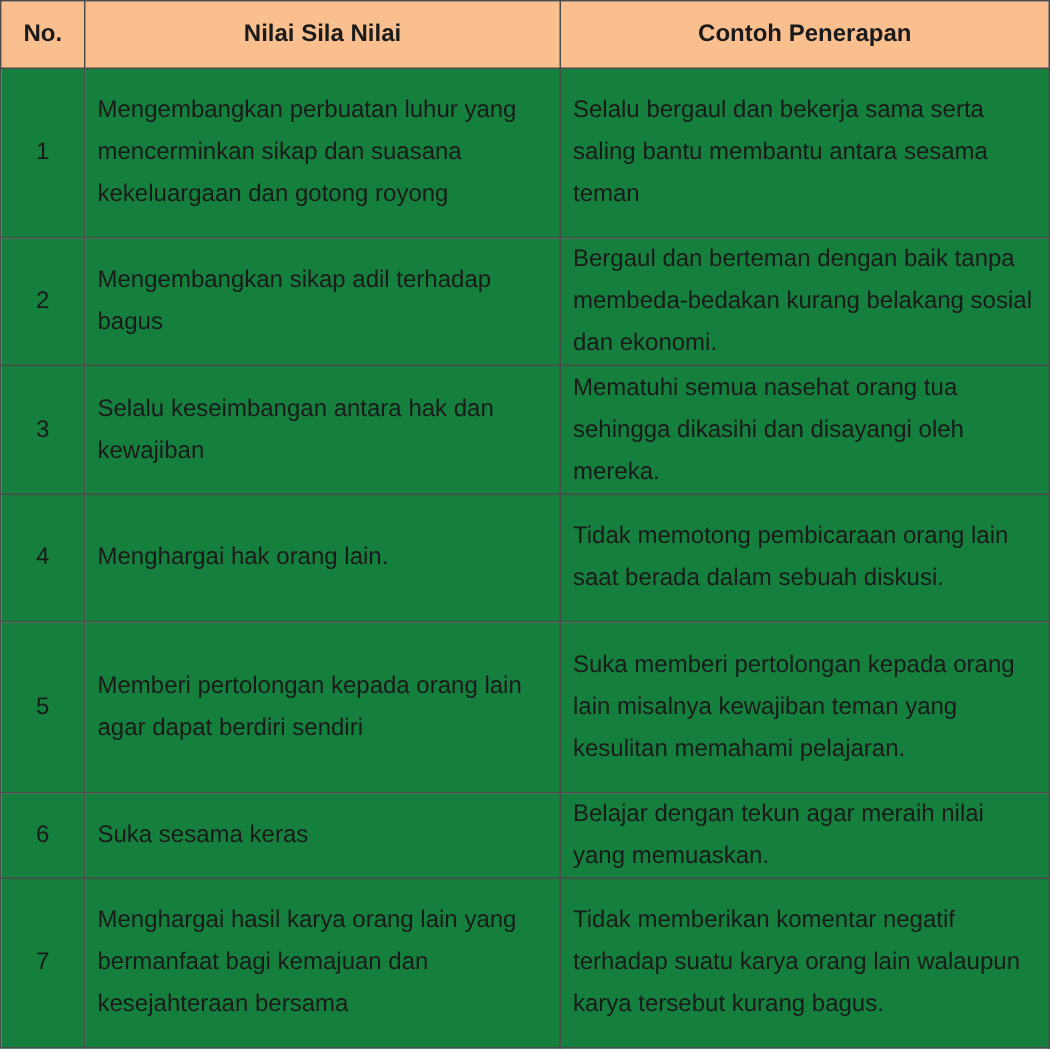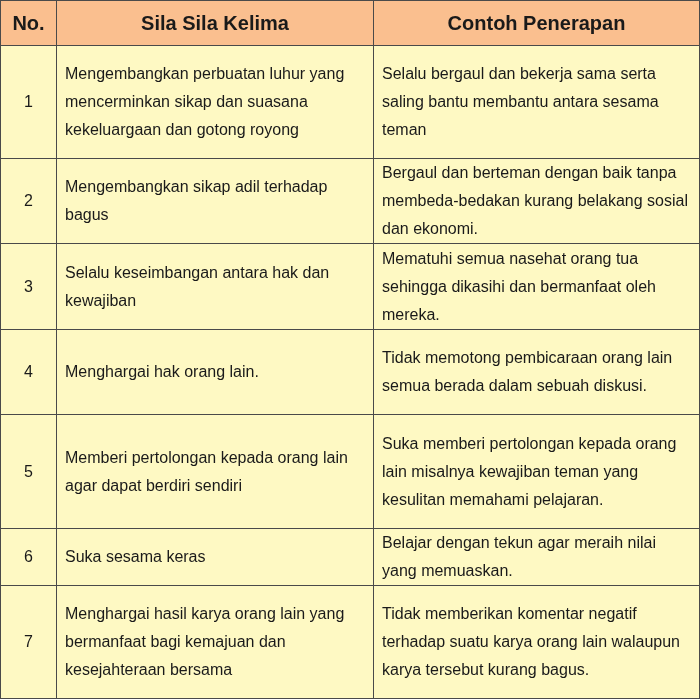--- a/index.html
+++ b/index.html
@@ -26,24 +26,24 @@
     .tbl th, .tbl td {
       border: 1.3px solid #4a4a4a;
       padding: 0 8px;
       vertical-align: middle;
     }
     .tbl thead th {
       background: #fabf8f;
       font-weight: bold;
       text-align: center;
       height: 44px;
-      font-size: 20px;
+      font-size: 16px;
     }
     .tbl tbody td {
-      background: #fef9c3;
+      background: #15803d;
       line-height: 28px;
     }
     .tbl td.num {
       text-align: center;
       padding: 0;
     }
     .col-no { width: 56px; }
     .col-nilai { width: 317px; }
     .col-contoh { width: 326px; }
   </style>
@@ -52,44 +52,44 @@
 
 <table class="tbl">
   <colgroup>
     <col class="col-no">
     <col class="col-nilai">
     <col class="col-contoh">
   </colgroup>
   <thead>
     <tr>
       <th>No.</th>
-      <th>Sila Sila Kelima</th>
+      <th>Nilai Sila Nilai</th>
       <th>Contoh Penerapan</th>
     </tr>
   </thead>
   <tbody>
     <tr style="height:113px;">
       <td class="num">1</td>
       <td>Mengembangkan perbuatan luhur yang mencerminkan sikap dan suasana kekeluargaan dan gotong royong</td>
       <td>Selalu bergaul dan bekerja sama serta saling bantu membantu antara sesama teman</td>
     </tr>
     <tr style="height:85px;">
       <td class="num">2</td>
       <td>Mengembangkan sikap adil terhadap bagus</td>
       <td>Bergaul dan berteman dengan baik tanpa membeda-bedakan kurang belakang sosial dan ekonomi.</td>
     </tr>
     <tr style="height:86px;">
       <td class="num">3</td>
       <td>Selalu keseimbangan antara hak dan kewajiban</td>
-      <td>Mematuhi semua nasehat orang tua sehingga dikasihi dan bermanfaat oleh mereka.</td>
+      <td>Mematuhi semua nasehat orang tua sehingga dikasihi dan disayangi oleh mereka.</td>
     </tr>
     <tr style="height:85px;">
       <td class="num">4</td>
       <td>Menghargai hak orang lain.</td>
-      <td>Tidak memotong pembicaraan orang lain semua berada dalam sebuah diskusi.</td>
+      <td>Tidak memotong pembicaraan orang lain saat berada dalam sebuah diskusi.</td>
     </tr>
     <tr style="height:114px;">
       <td class="num">5</td>
       <td>Memberi pertolongan kepada orang lain agar dapat berdiri sendiri</td>
       <td>Suka memberi pertolongan kepada orang lain misalnya kewajiban teman yang kesulitan memahami pelajaran.</td>
     </tr>
     <tr style="height:57px;">
       <td class="num">6</td>
       <td>Suka sesama keras</td>
       <td>Belajar dengan tekun agar meraih nilai yang memuaskan.</td>

